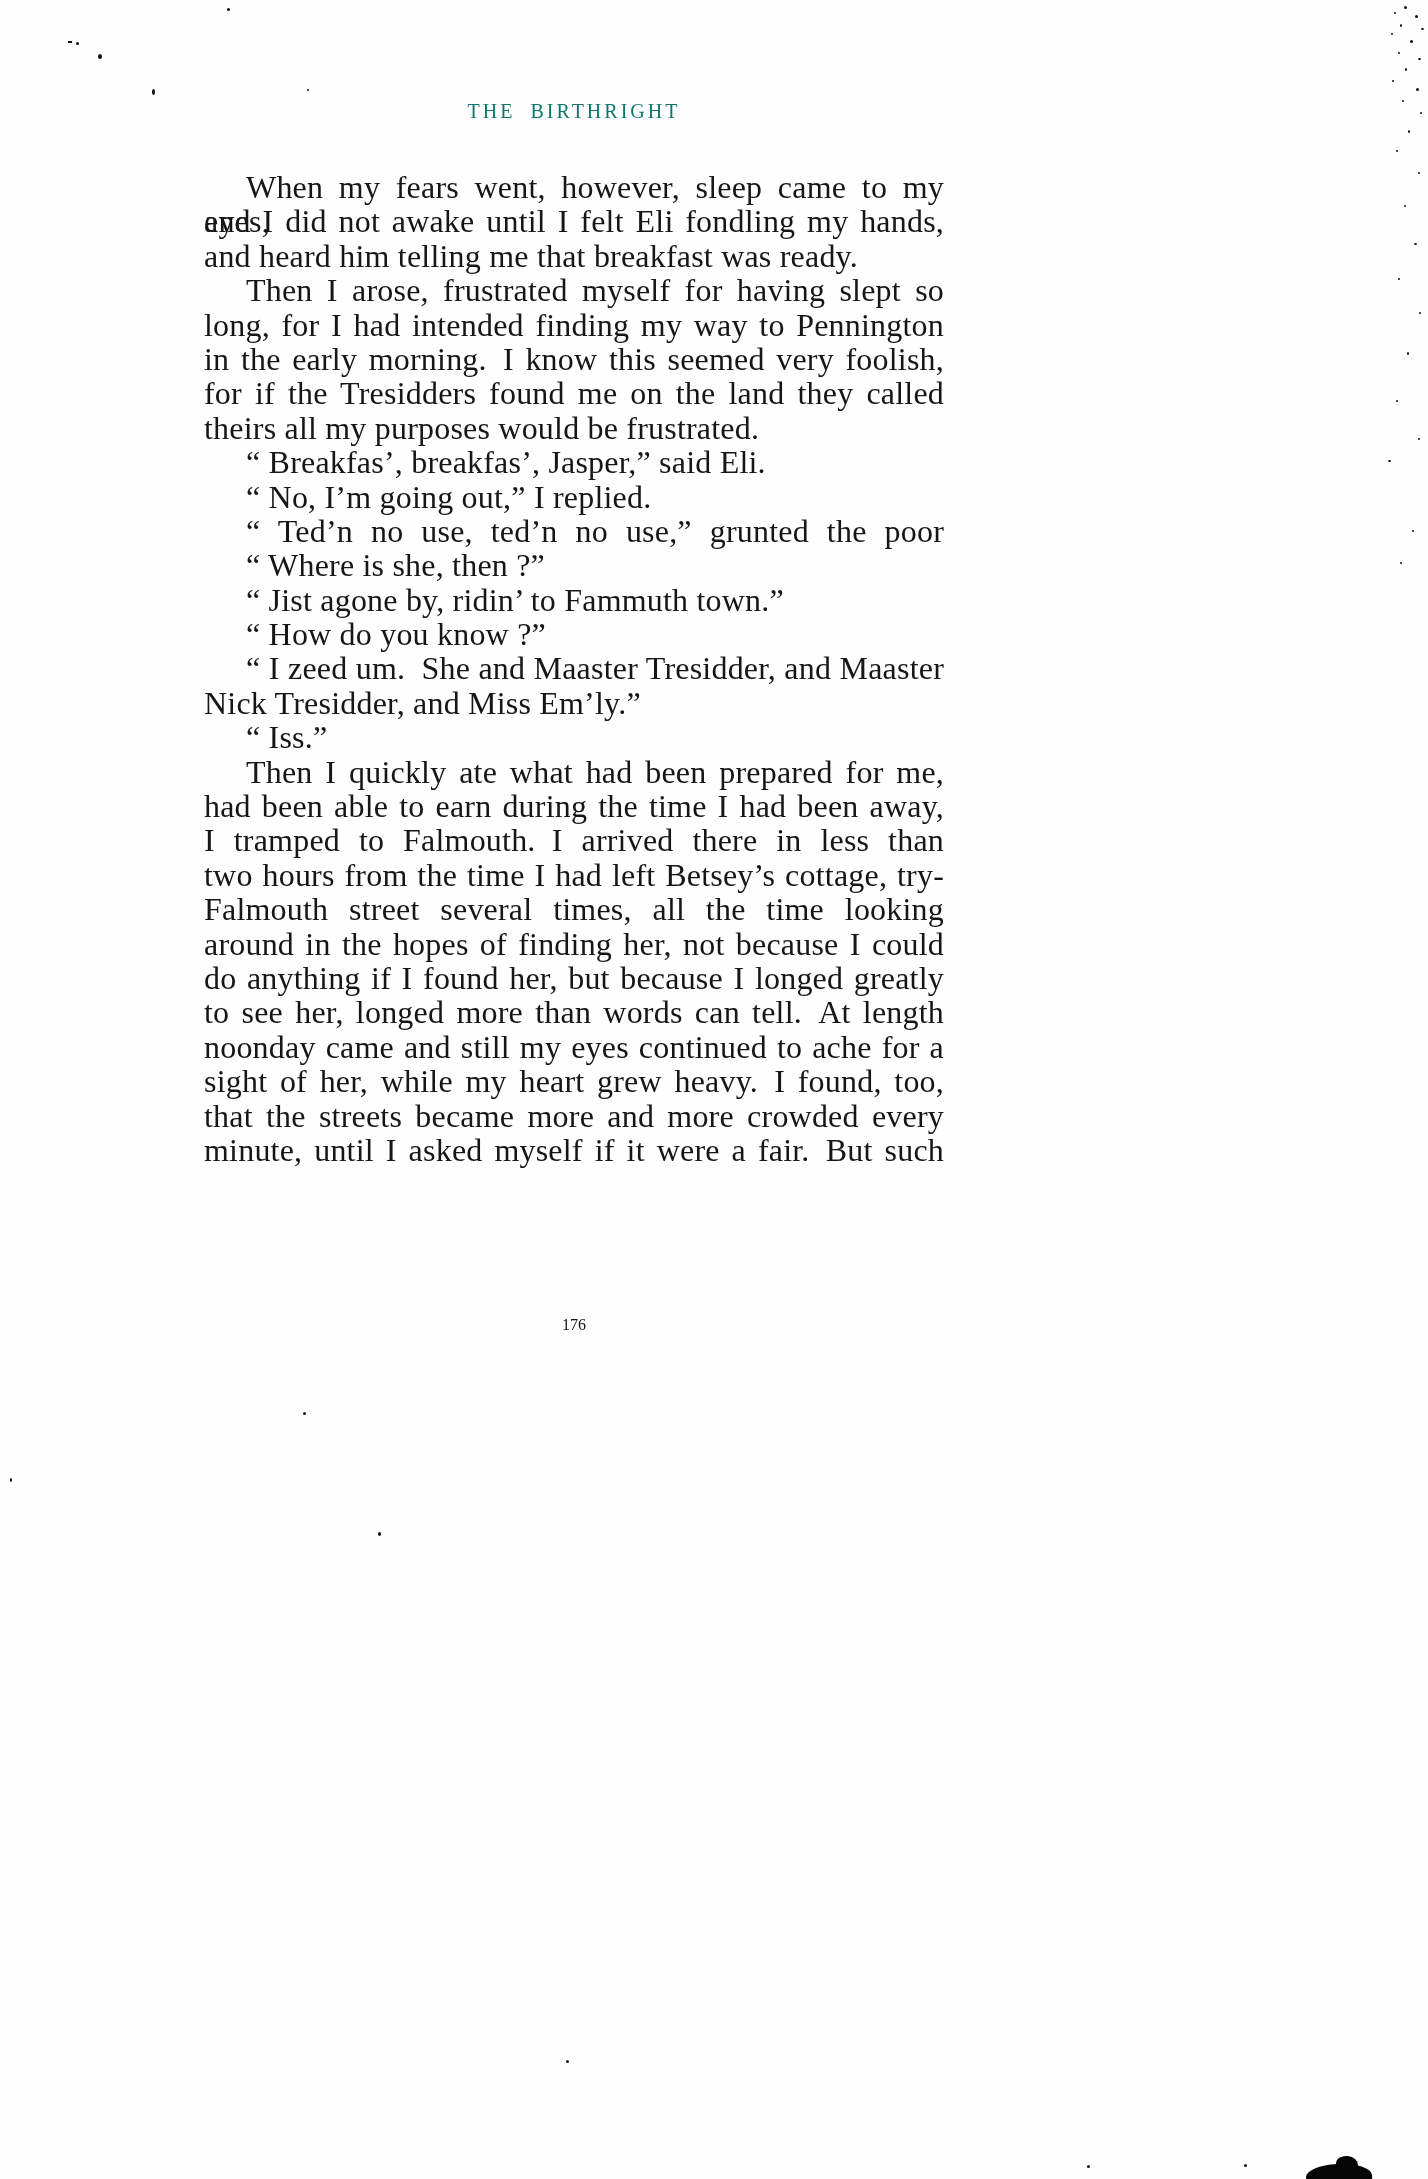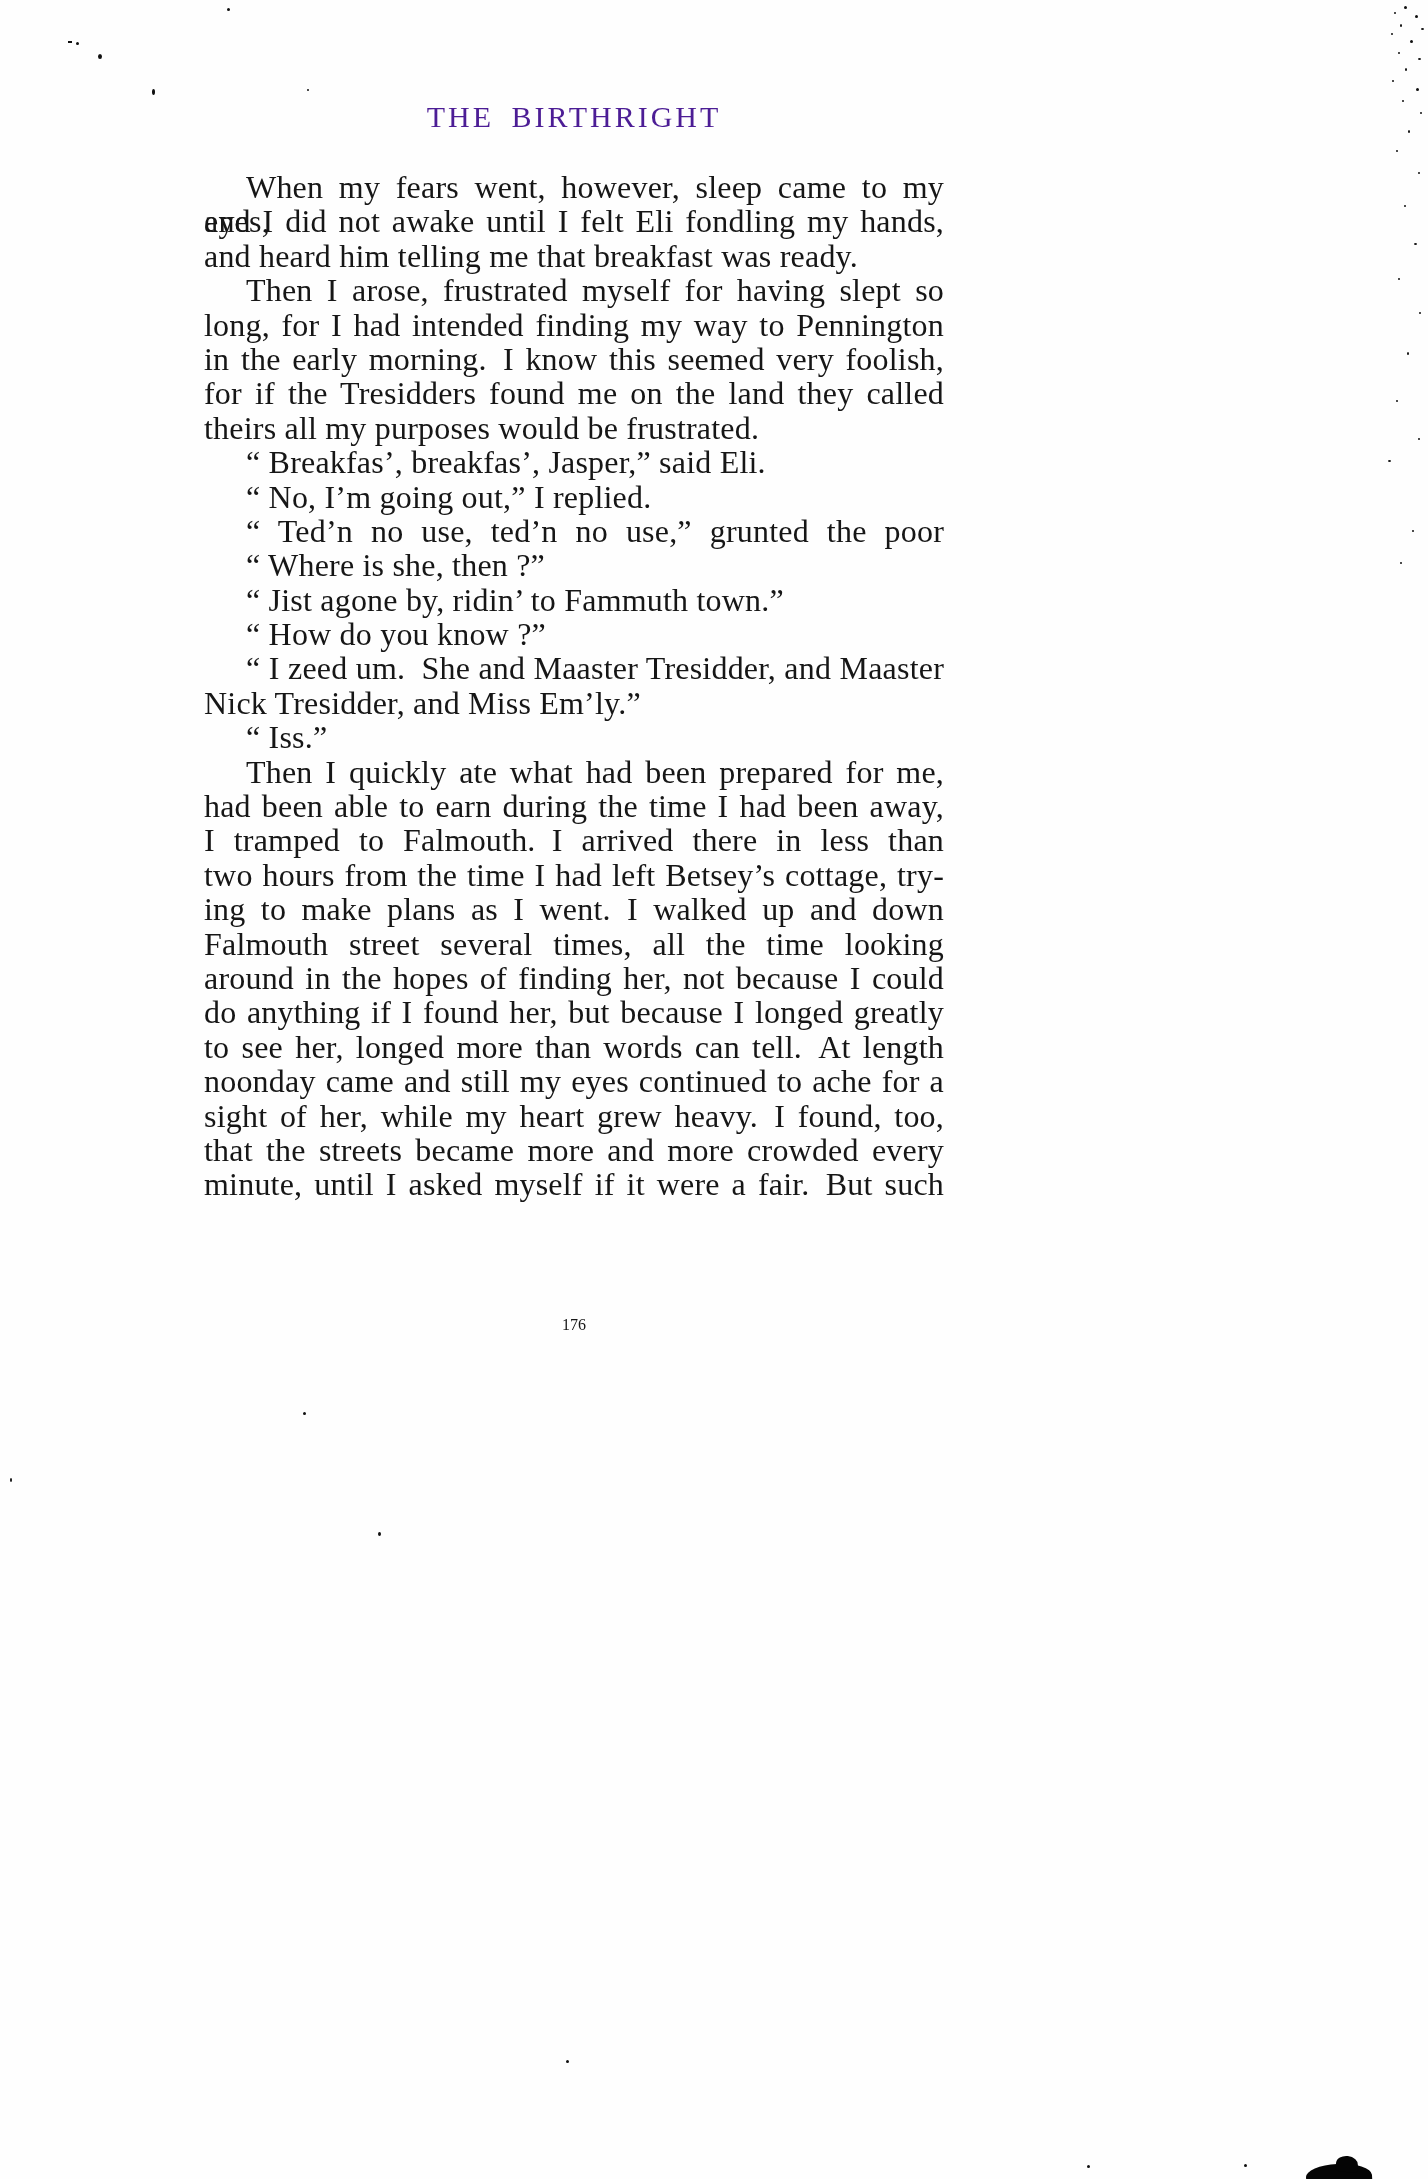--- a/index.html
+++ b/index.html
@@ -9,24 +9,24 @@
     margin:0 auto;
     background:#fefefe;
     overflow:hidden;
     font-family:"Liberation Serif", serif;
     color:#161616;
   }
   .header {
     position:absolute;
     left:204px; top:100px; width:740px;
     text-align:center;
-    font-size:30px;
+    font-size:20px;
     letter-spacing:3px;
     word-spacing:7px;
-    color:#4c1d95;
+    color:#0f766e;
   }
   .body-text {
     position:absolute;
     left:204px; top:170px; width:740px;
     font-size:32px;
     line-height:34.4px;
     letter-spacing:0.2px;
   }
   .line { height:34.4px; overflow:visible; text-align:left; white-space:nowrap; }
   .line.just { white-space:normal; text-align:justify; text-align-last:justify; }
@@ -67,21 +67,20 @@
       <div class="line indent">“ Where is she, then ?”</div>
       <div class="line indent">“ Jist agone by, ridin’ to Fammuth town.”</div>
       <div class="line indent">“ How do you know ?”</div>
       <div class="line indent just">“ I zeed um. She and Maaster Tresidder, and Maaster</div>
       <div class="line">Nick Tresidder, and Miss Em’ly.”</div>
       <div class="line indent">“ Iss.”</div>
       <div class="line indent just">Then I quickly ate what had been prepared for me,</div>
       <div class="line just">had been able to earn during the time I had been away,</div>
       <div class="line just">I tramped to Falmouth. I arrived there in less than</div>
       <div class="line just">two hours from the time I had left Betsey’s cottage, try-</div>
-      <div class="line just">ing to make plans as I went. I walked up and down</div>
       <div class="line just">Falmouth street several times, all the time looking</div>
       <div class="line just">around in the hopes of finding her, not because I could</div>
       <div class="line just">do anything if I found her, but because I longed greatly</div>
       <div class="line just">to see her, longed more than words can tell. At length</div>
       <div class="line just">noonday came and still my eyes continued to ache for a</div>
       <div class="line just">sight of her, while my heart grew heavy. I found, too,</div>
       <div class="line just">that the streets became more and more crowded every</div>
       <div class="line just">minute, until I asked myself if it were a fair. But such</div>
     </div>
 

